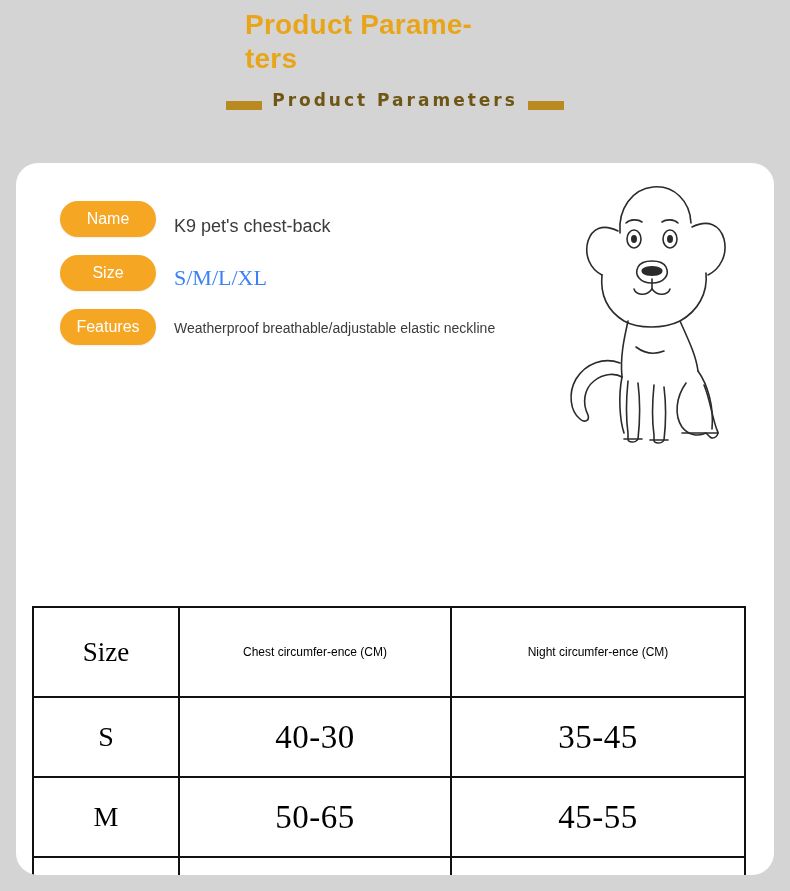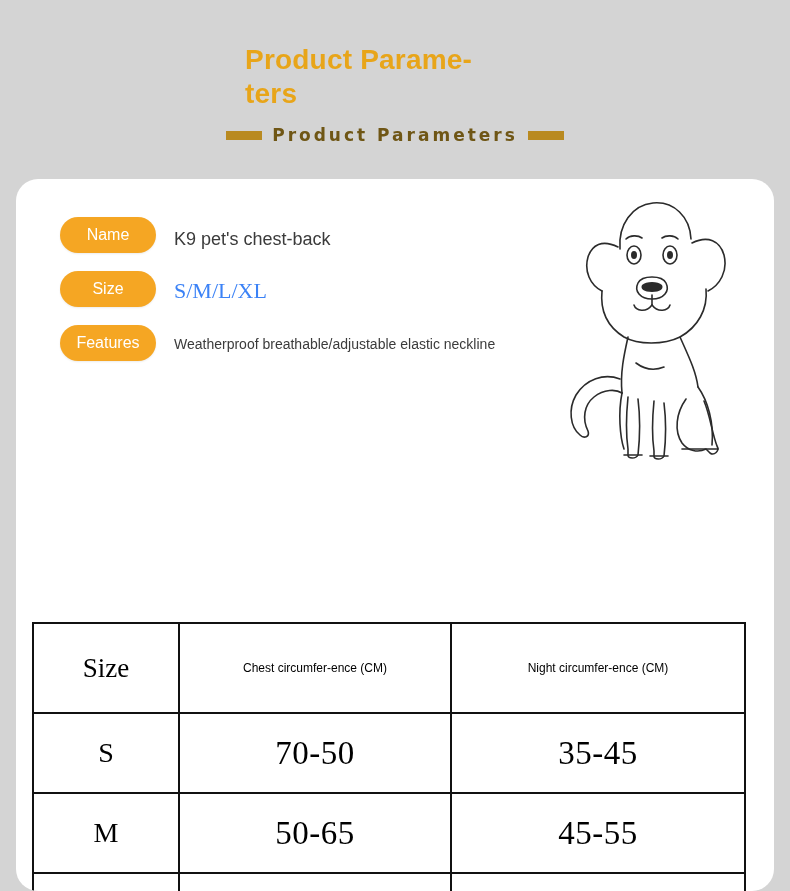--- a/index.html
+++ b/index.html
@@ -15,38 +15,37 @@
   }
   .page {
     position: relative;
     width: 790px;
     height: 891px;
     box-sizing: border-box;
   }
 
   
   .header {
-    padding-top: 27px;
+    padding-top: 8px;
     text-align: center;
-    margin-top: 16px;
   }
   .header-title {
     color: #e8a519;
     font-size: 28px;
     font-weight: bold;
     line-height: 34px;
     width: 270px;
     margin: 0 auto 0 245px;
     text-align: left;
     letter-spacing: 0.2px;
   }
   .subtitle-row {
     margin-top: 14px;
     display: flex;
-    align-items: center;
+    align-items: flex-end;
     justify-content: center;
     gap: 8px;
   }
   .sub-bar {
     width: 36px;
     height: 9px;
     background: #b98a20;
   }
   .sub-bar.left { margin-right: 2px; }
   .sub-bar.right { margin-left: 2px; }
@@ -73,21 +72,21 @@
 
   
   .specs {
     position: absolute;
     left: 44px;
     top: 38px;
     width: 560px;
   }
   .spec-row {
     display: flex;
-    align-items: center;
+    align-items: flex-end;
     margin-bottom: 18px;
   }
   .pill {
     flex: 0 0 auto;
     background: #f5a623;
     color: #ffffff;
     border-radius: 20px;
     font-size: 16px;
     padding: 9px 0;
     width: 96px;
@@ -257,21 +256,21 @@
         <thead>
           <tr>
             <th class="th-size">Size</th>
             <th class="th-chest">Chest circumfer-ence (CM)</th>
             <th class="th-collar">Night circumfer-ence (CM)</th>
           </tr>
         </thead>
         <tbody>
           <tr>
             <td class="cell-size">S</td>
-            <td class="cell-num">70-50</td>
+            <td class="cell-num">40-30</td>
             <td class="cell-num">35-45</td>
           </tr>
           <tr>
             <td class="cell-size">M</td>
             <td class="cell-num">50-65</td>
             <td class="cell-num">45-55</td>
           </tr>
           <tr>
             <td class="cell-size">L</td>
             <td class="cell-num">65-90</td>

